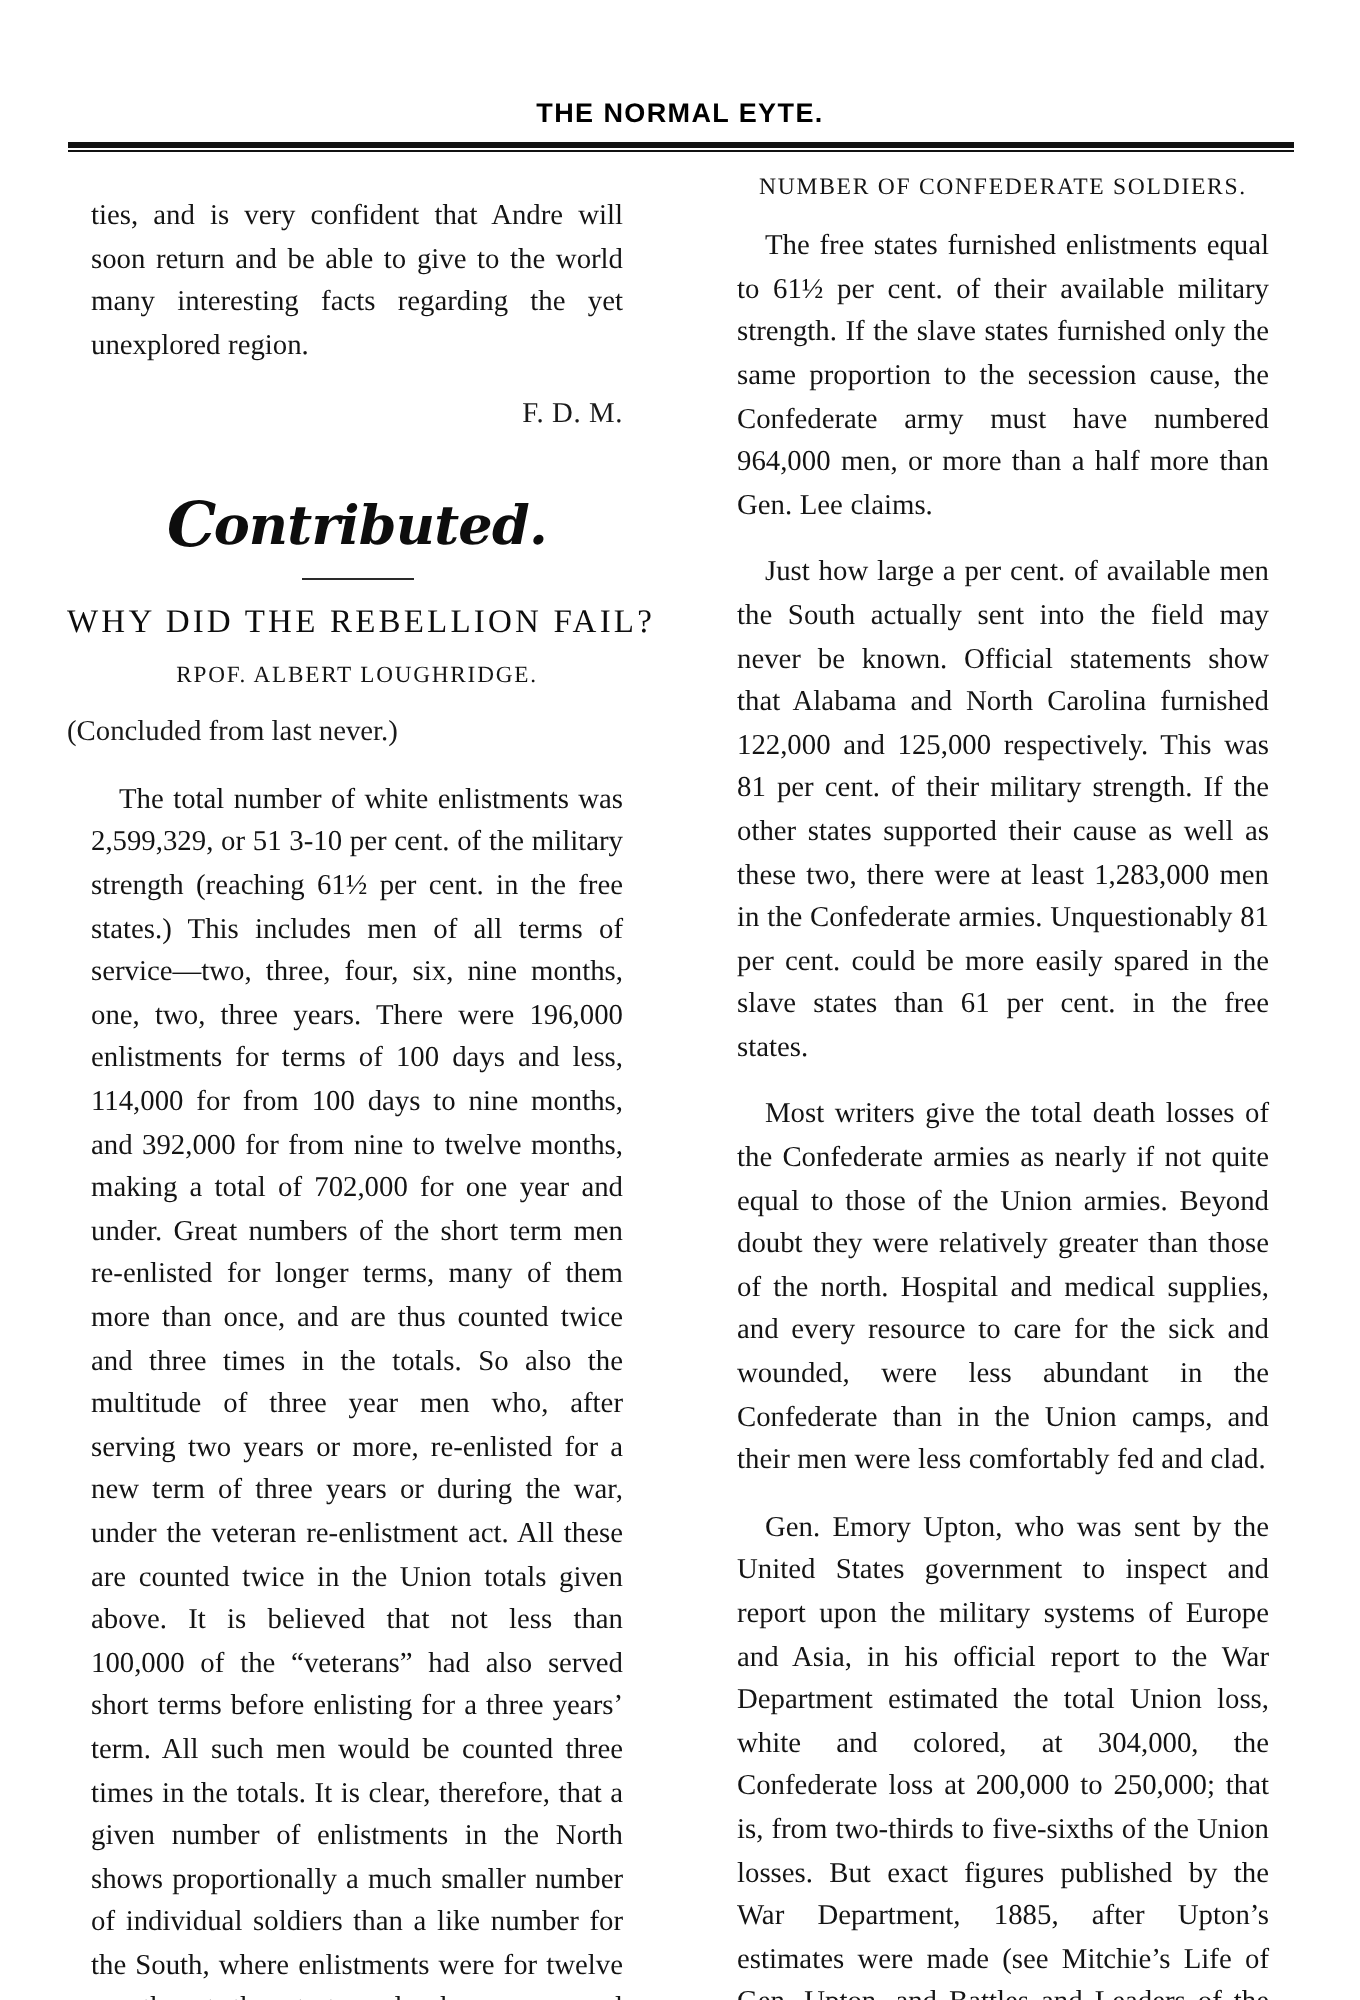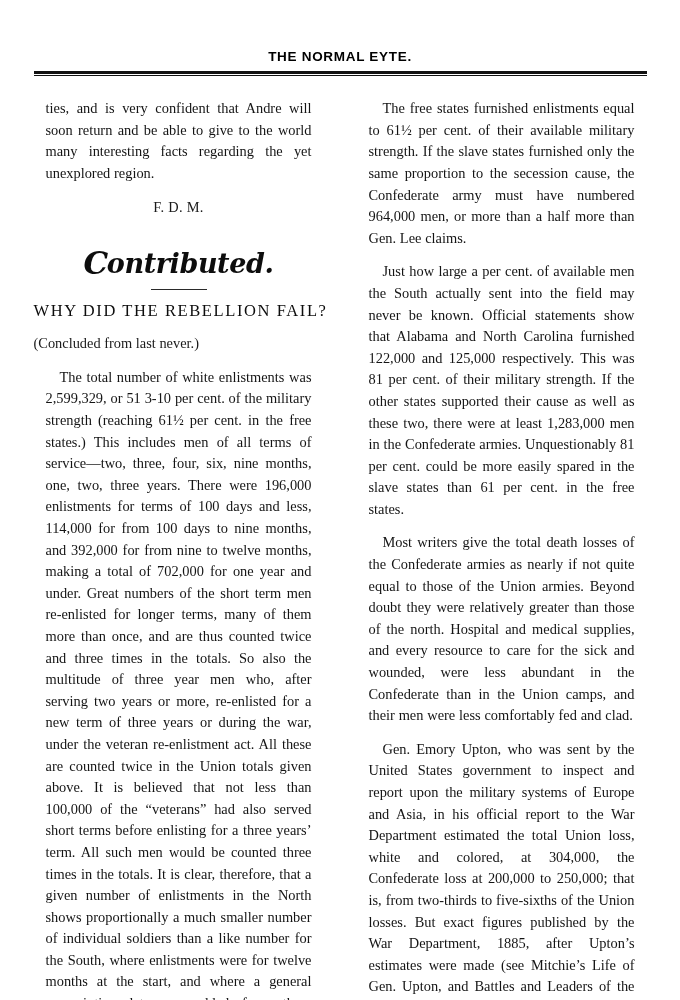--- a/index.html
+++ b/index.html
@@ -67,21 +67,21 @@
     line-height: 21.6px;
     text-align: justify;
     text-justify: inter-word;
     color: #141414;
     word-spacing: 0.2px;
   }
   p.indent { text-indent: 14px; }
   p.noindent { text-indent: 0; }
 
   .signature {
-    text-align: center;
+    text-align: right;
     font-size: 14.4px;
     line-height: 21.6px;
     margin: 12px;
     letter-spacing: 0.3px;
   }
 
   .short-rule {
     width: 112px;
     height: 1.1px;
     background: #2a2a2a;
@@ -168,30 +168,32 @@
       <p class="signature">F. D. M.</p>
 
       <div class="script-heading">
         <span class="swirl-c">C</span><span>ontributed.</span>
       </div>
 
       <div class="short-rule tight"></div>
 
       <div class="article-title">WHY DID THE REBELLION FAIL?</div>
 
+      <div class="byline">RPOF. ALBERT LOUGHRIDGE.</div>
 
       <div class="continued">(Concluded from last never.)</div>
 
 
       <p class="body indent">The total number of white enlistments was 2,599,329, or 51 3-10 per cent. of the military strength (reaching 61½ per cent. in the free states.) This includes men of all terms of service—two, three, four, six, nine months, one, two, three years. There were 196,000 enlistments for terms of 100 days and less, 114,000 for from 100 days to nine months, and 392,000 for from nine to twelve months, making a total of 702,000 for one year and under. Great numbers of the short term men re-enlisted for longer terms, many of them more than once, and are thus counted twice and three times in the totals. So also the multitude of three year men who, after serving two years or more, re-enlisted for a new term of three years or during the war, under the veteran re-enlistment act. All these are counted twice in the Union totals given above. It is believed that not less than 100,000 of the “veterans” had also served short terms before enlisting for a three years’ term. All such men would be counted three times in the totals. It is clear, therefore, that a given number of enlistments in the North shows proportionally a much smaller number of individual soldiers than a like number for the South, where enlistments were for twelve months at the start, and where a general conscription later on added from three months to two years to these terms.</p>
 
     </div>
 
     <div class="col col-right">
 
+      <div class="subhead">NUMBER OF CONFEDERATE SOLDIERS.</div>
 
       <p class="body indent">The free states furnished enlistments equal to 61½ per cent. of their available military strength. If the slave states furnished only the same proportion to the secession cause, the Confederate army must have numbered 964,000 men, or more than a half more than Gen. Lee claims.</p>
 
       <p class="body indent">Just how large a per cent. of available men the South actually sent into the field may never be known. Official statements show that Alabama and North Carolina furnished 122,000 and 125,000 respectively. This was 81 per cent. of their military strength. If the other states supported their cause as well as these two, there were at least 1,283,000 men in the Confederate armies. Unquestionably 81 per cent. could be more easily spared in the slave states than 61 per cent. in the free states.</p>
 
       <p class="body indent">Most writers give the total death losses of the Confederate armies as nearly if not quite equal to those of the Union armies. Beyond doubt they were relatively greater than those of the north. Hospital and medical supplies, and every resource to care for the sick and wounded, were less abundant in the Confederate than in the Union camps, and their men were less comfortably fed and clad.</p>
 
       <p class="body indent">Gen. Emory Upton, who was sent by the United States government to inspect and report upon the military systems of Europe and Asia, in his official report to the War Department estimated the total Union loss, white and colored, at 304,000, the Confederate loss at 200,000 to 250,000; that is, from two-thirds to five-sixths of the Union losses. But exact figures published by the War Department, 1885, after Upton’s estimates were made (see Mitchie’s Life of Gen. Upton, and Battles and Leaders of the War, vol. iv, p. 767), give the Union death loss as 360,222, of whom 323,345 were white soldiers. As this official total exceeds Upton’s estimate by 56,000, his higher estimate of 250,000 for the Confederate death loss may be taken as a very con-</p>
 
     </div>

